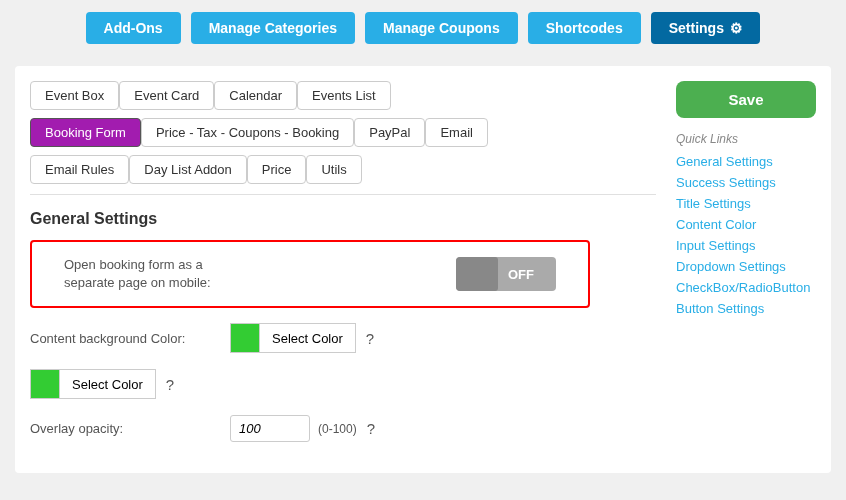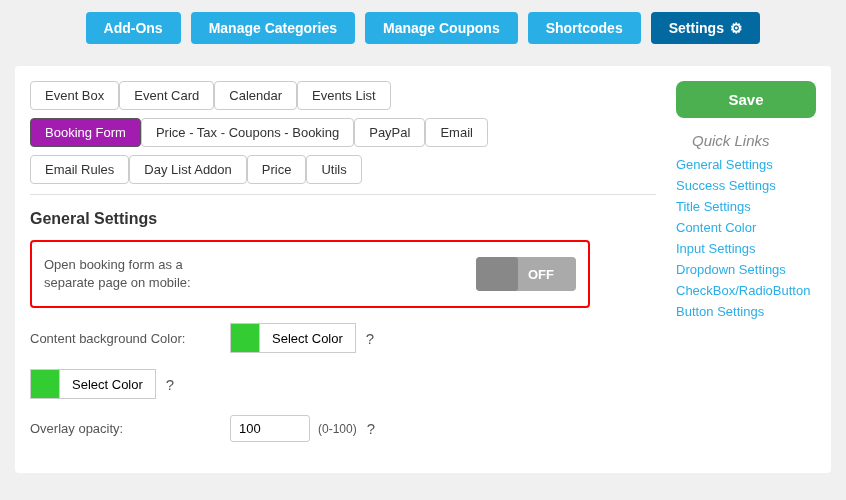--- a/index.html
+++ b/index.html
@@ -68,21 +68,21 @@
     }
     .section-title {
       font-size: 16px;
       font-weight: bold;
       margin: 15px 0 12px 0;
       color: #333;
     }
     .highlighted-box {
       border: 2px solid red;
       border-radius: 4px;
-      padding: 14px 12px;
+      padding: 14px 32px;
       margin-bottom: 15px;
       display: flex;
       align-items: center;
       justify-content: space-between;
       max-width: 560px;
     }
     .highlighted-label {
       font-size: 13px;
       color: #555;
       max-width: 180px;
@@ -148,20 +148,21 @@
       color: #555;
       font-size: 15px;
       cursor: pointer;
     }
     .opacity-input {
       width: 80px;
       padding: 5px 8px;
       border: 1px solid #ccc;
       border-radius: 3px;
       font-size: 13px;
+      font-style: italic;
     }
     .opacity-hint {
       margin-left: 8px;
       color: #555;
       font-size: 12px;
     }
     
     .save-btn {
       width: 100%;
       padding: 10px;
@@ -169,24 +170,23 @@
       color: #fff;
       border: none;
       border-radius: 8px;
       font-size: 15px;
       font-weight: bold;
       cursor: pointer;
       margin-bottom: 14px;
     }
     .quick-links-title {
       color: #888;
-      font-size: 15px;
+      font-size: 12px;
       font-style: italic;
       margin-bottom: 8px;
-      margin-left: 16px;
     }
     .quick-link {
       display: block;
       color: #29aee6;
       font-size: 13px;
       margin-bottom: 6px;
       cursor: pointer;
       text-decoration: none;
     }
     .divider {

